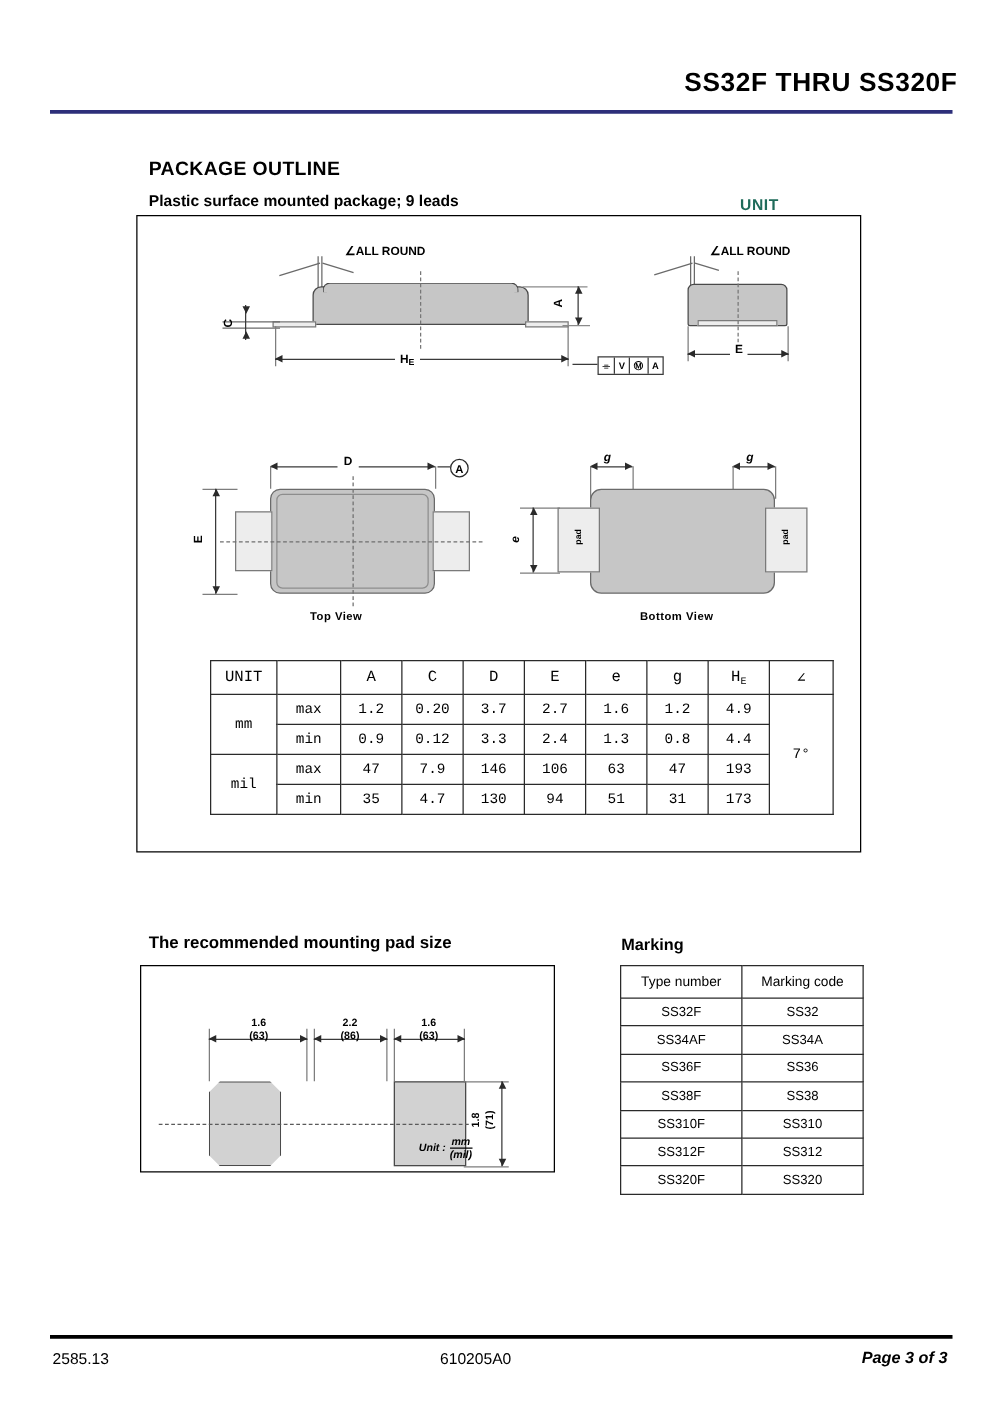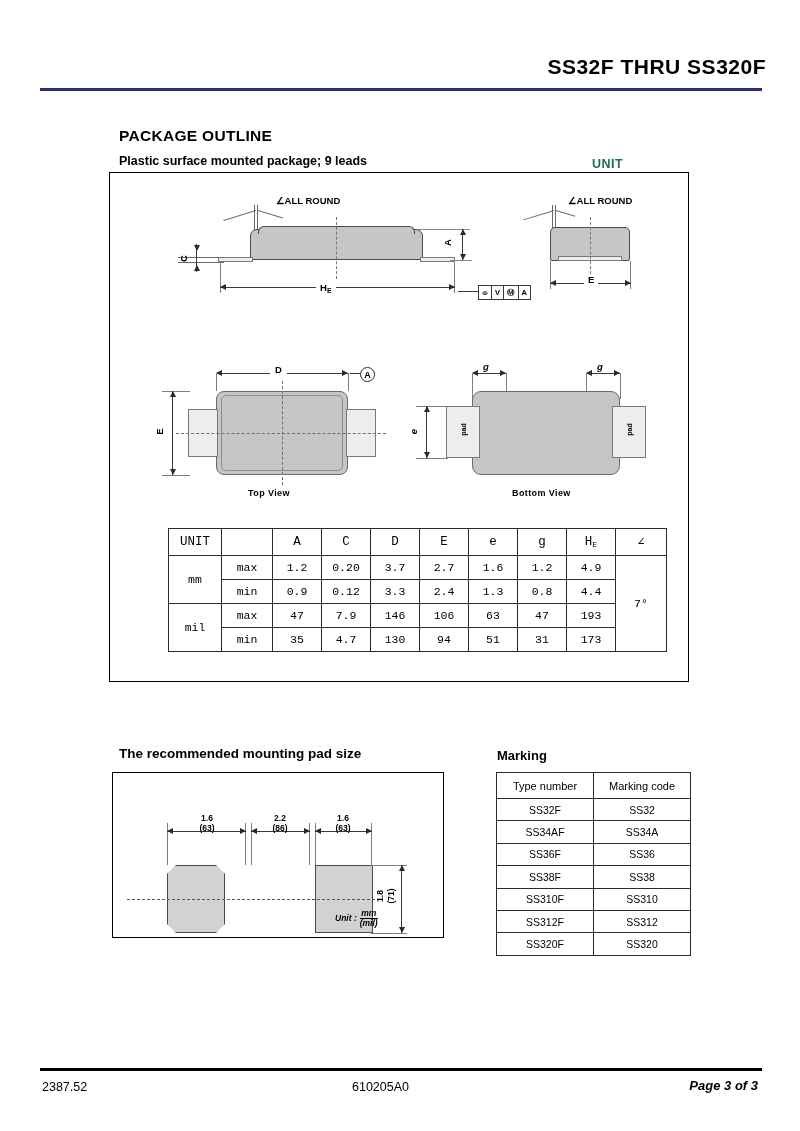--- a/index.html
+++ b/index.html
@@ -372,17 +372,17 @@
           <td>SS312</td>
         </tr>
     <tr>
           <td>SS320F</td>
           <td>SS320</td>
         </tr>
   </tbody>
     </table>
 
   <div class="abs" id="footer-rule"></div>
-  <div class="abs" id="footer-date">2387.52</div>
+  <div class="abs" id="footer-date">2585.13</div>
   <div class="abs" id="footer-doc">610205A0</div>
   <div class="abs" id="footer-page">Page 3 of 3</div>
 
 </div>
 
 </body></html>

